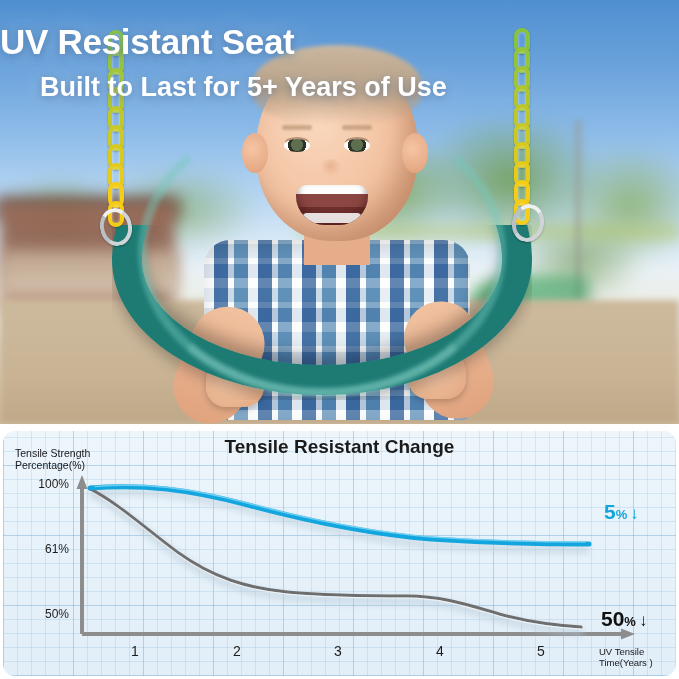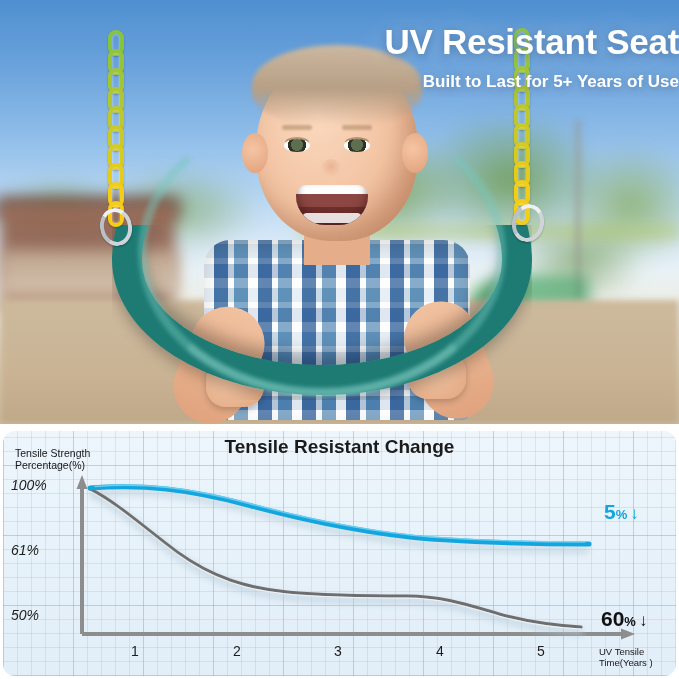--- a/index.html
+++ b/index.html
@@ -107,43 +107,43 @@
   .arm{position:absolute;width:74px;height:120px;border-radius:38px;
     background:linear-gradient(180deg,#f1c2a0,#e0a37e);}
   .arm.l{left:-30px;top:250px;transform:rotate(22deg);}
   .arm.r{left:200px;top:245px;transform:rotate(-20deg);}
   .hand{position:absolute;width:58px;height:52px;border-radius:26px 26px 20px 20px;
     background:radial-gradient(circle at 40% 35%,#f7cdac,#e0a47e);box-shadow:0 3px 6px rgba(0,0,0,.2);}
   .hand.l{left:-6px;top:300px;}
   .hand.r{left:196px;top:292px;}
 
   
-  #headline{position:absolute;left:0;top:22px;width:679px;text-align:right;z-index:9;}
+  #headline{position:absolute;left:0;top:22px;width:679px;text-align:left;z-index:9;}
   #headline .h1{font-size:35px;font-weight:bold;color:#ffffff;letter-spacing:-.3px;
     text-shadow:0 2px 10px rgba(40,80,130,.55),0 0 26px rgba(255,255,255,.45);}
-  #headline .h2{margin-top:10px;font-size:17px;font-weight:bold;color:#ffffff;
-    text-shadow:0 2px 9px rgba(40,80,130,.5),0 0 20px rgba(255,255,255,.4);}
+  #headline .h2{margin-top:10px;font-size:27px;font-weight:bold;color:#ffffff;
+    text-shadow:0 2px 9px rgba(40,80,130,.5),0 0 20px rgba(255,255,255,.4);padding-left:40px;}
 
   
   #chart-panel{position:absolute;left:3px;top:431px;width:673px;height:245px;
     border-radius:12px;overflow:hidden;
     background:
       repeating-linear-gradient(0deg, rgba(118,175,215,.22) 0 1px, transparent 1px 14px),
       repeating-linear-gradient(90deg, rgba(118,175,215,.22) 0 1px, transparent 1px 14px),
       repeating-linear-gradient(0deg, rgba(105,165,210,.30) 0 1px, transparent 1px 70px),
       repeating-linear-gradient(90deg, rgba(105,165,210,.30) 0 1px, transparent 1px 70px),
       linear-gradient(180deg,#eef6fc 0%,#e7f2fa 45%,#e2eef8 100%);}
 
   #chart-title{position:absolute;left:0;top:5px;width:673px;text-align:center;
     font-size:19px;font-weight:600;color:#1b1b1b;}
 
   .ylabel{position:absolute;left:12px;top:16px;font-size:10.5px;line-height:12px;color:#17181a;white-space:pre-line;}
   .xlabel{position:absolute;left:596px;top:215px;font-size:9.5px;line-height:11px;color:#17181a;white-space:pre-line;}
 
-  .ytick{position:absolute;font-size:14px;color:#1d1d1d;text-align:left;width:58px;font-style:italic;}
+  .ytick{position:absolute;font-size:12px;color:#1d1d1d;text-align:right;width:58px;}
   .xtick{position:absolute;font-size:14px;color:#1d1d1d;text-align:center;width:30px;top:212px;}
 
   #plot{position:absolute;left:0;top:0;width:673px;height:245px;}
 
   .endlabel{position:absolute;font-weight:bold;white-space:nowrap;}
 
   .pct-big{font-size:21px;}
   .pct-small{font-size:13px;}
   .arr{font-size:17px;margin-left:3px;}
 </style>
@@ -271,16 +271,16 @@
         <rect x="0" y="14" width="10" height="22" rx="2.5" fill="url(#thumbgrad)" transform="translate(0,-460) translate(0,460)"></rect>
         <path d="M13,36 L13,16 C13,16 19,13 20.5,7.5 C21.5,3.5 21,0.5 24,0.5 C27.5,0.5 28.5,4 27.5,8 C27,10.5 26,12.5 26,12.5 L34,12.5 C36.5,12.5 38,14.5 37.4,16.8 L34.8,31.5 C34.3,34.4 32.5,36 30,36 Z" fill="url(#thumbgrad)"></path>
       </g>
     </svg>
 
     <div class="endlabel" style="left:601px;top:69px;color:#12a5de;">
       <span class="pct-big">5</span><span class="pct-small">%</span><span class="arr">↓</span>
     </div>
 
     <div class="endlabel" style="left:598px;top:176px;color:#111111;">
-      <span class="pct-big">60</span><span class="pct-small">%</span><span class="arr">↓</span>
+      <span class="pct-big">50</span><span class="pct-small">%</span><span class="arr">↓</span>
     </div>
   </div>
 </div>
 
 </body></html>

